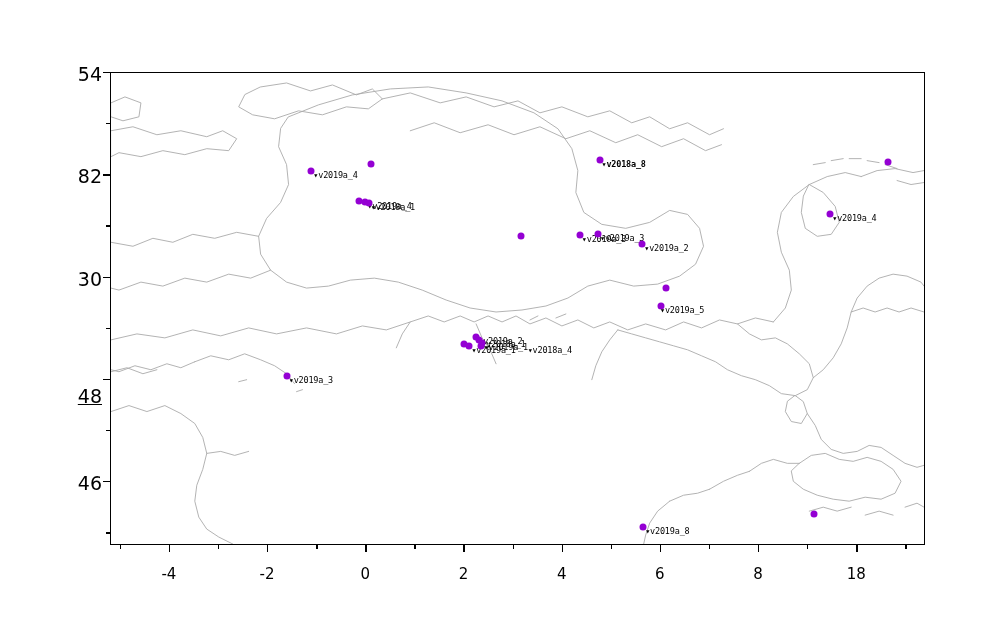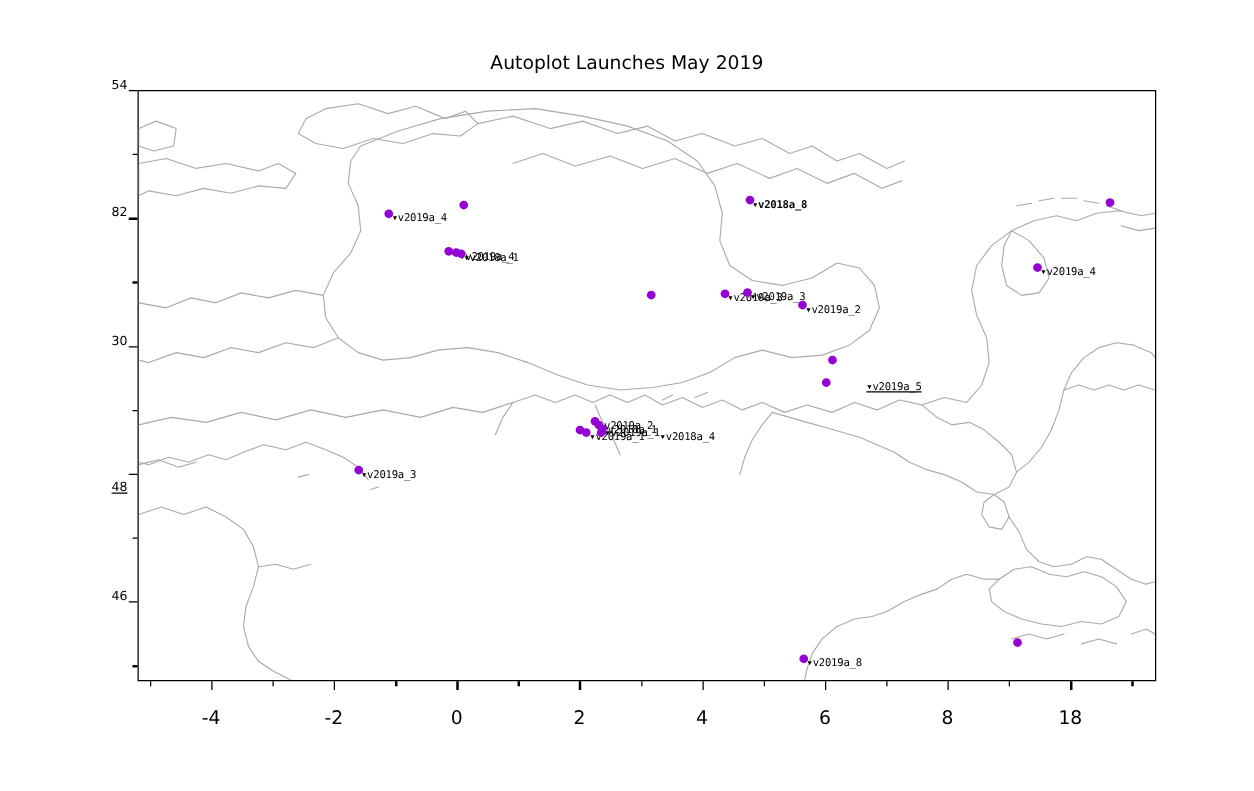--- a/index.html
+++ b/index.html
@@ -17,34 +17,33 @@
   }
   #map-svg{position:absolute;left:0;top:0;width:100%;height:100%;display:block;}
   #points-layer{position:absolute;left:0;top:0;width:100%;height:100%;}
 
   .pt{position:absolute;width:7px;height:7px;border-radius:50%;
       background:#9400d3;transform:translate(-3.5px,-3.5px);}
   .pt-label{position:absolute;font-family:"DejaVu Sans Mono",monospace;
       font-size:8.5px;color:#000;white-space:nowrap;transform:translate(2px,-1px);
       letter-spacing:-0.2px;}
 
-  .ytick-label{position:absolute;right:0;font-size:10px;color:#000;
+  .ytick-label{position:absolute;right:0;font-size:19px;color:#000;
       text-align:right;transform:translateY(-9px);}
   .xtick-label{position:absolute;font-size:15px;color:#000;
       text-align:center;transform:translateX(-50%);}
   .tick{position:absolute;background:#000;}
   #ylabels{position:absolute;left:60px;top:0;width:42px;height:633px;}
   #xlabels{position:absolute;left:0;top:555px;width:1003px;height:30px;}
 </style>
 </head>
 <body>
 
 <div id="root">
 
-  <div id="plot-title">Autoplot Launches May 2019</div>
 
   <div id="ylabels">
       <div class="ytick-label" style="top: 481.081px; width: 42px;">46</div>
       <div class="ytick-label" style="top: 394px; width: 42px; text-decoration: underline;">48</div>
       <div class="ytick-label" style="top: 276.541px; width: 42px;">30</div>
       <div class="ytick-label" style="top: 174.27px; width: 42px;">82</div>
       <div class="ytick-label" style="top: 72px; width: 42px;">54</div>
     </div>
   <div id="xlabels">
       <div class="xtick-label" style="left: 168.916px; top: 10px;">-4</div>
@@ -152,21 +151,21 @@
         <div class="pt" style="left: 468.87px; top: 162.098px;"></div>
         <div class="pt-label" style="left: 468.87px; top: 162.098px;">▾v2019a_3</div>
         <div class="pt" style="left: 487.036px; top: 160.564px;"></div>
         <div class="pt-label" style="left: 487.036px; top: 160.564px;">▾v2019a_3</div>
         <div class="pt" style="left: 531.223px; top: 170.791px;"></div>
         <div class="pt-label" style="left: 531.223px; top: 170.791px;">▾v2019a_2</div>
         <div class="pt" style="left: 488.509px; top: 86.9297px;"></div>
         <div class="pt-label" style="left: 488.509px; top: 86.9297px; font-weight: bold;">▾v2018a_8</div>
         <div class="pt" style="left: 554.789px; top: 214.768px;"></div>
         <div class="pt" style="left: 549.88px; top: 233.176px;"></div>
-        <div class="pt-label" style="left: 580px; top: 233.176px; text-decoration: underline;">▾v2019a_5</div>
+        <div class="pt-label" style="left: 547px; top: 233.176px;">▾v2019a_5</div>
         <div class="pt" style="left: 719.262px; top: 140.622px;"></div>
         <div class="pt-label" style="left: 719.262px; top: 140.622px;">▾v2019a_4</div>
         <div class="pt" style="left: 776.705px; top: 89.4865px;"></div>
         <div class="pt" style="left: 703.06px; top: 441.296px;"></div>
         <div class="pt" style="left: 532.205px; top: 453.569px;"></div>
         <div class="pt-label" style="left: 532.205px; top: 453.569px;">▾v2019a_8</div>
       </div>
   </div>
 <div class="tick" style="left: 103px; top: 481.081px; width: 7px; height: 1.3px;"></div>
     <div class="tick" style="left: 103px; top: 378.811px; width: 7px; height: 1.3px;"></div>

